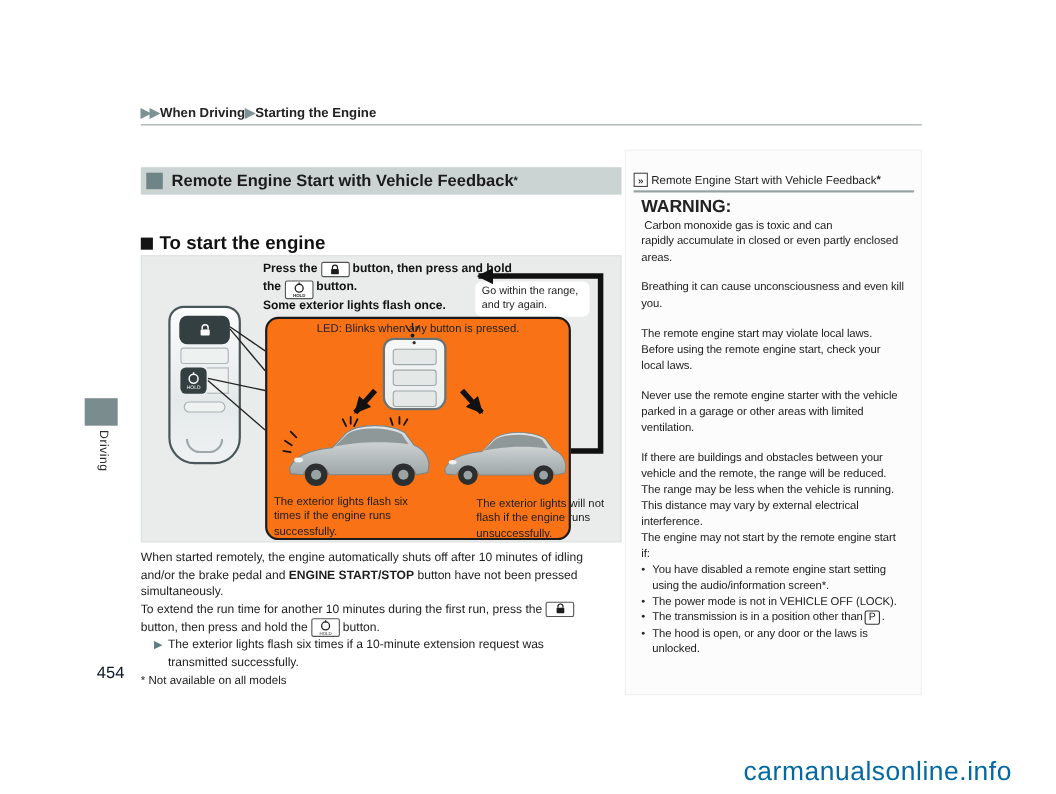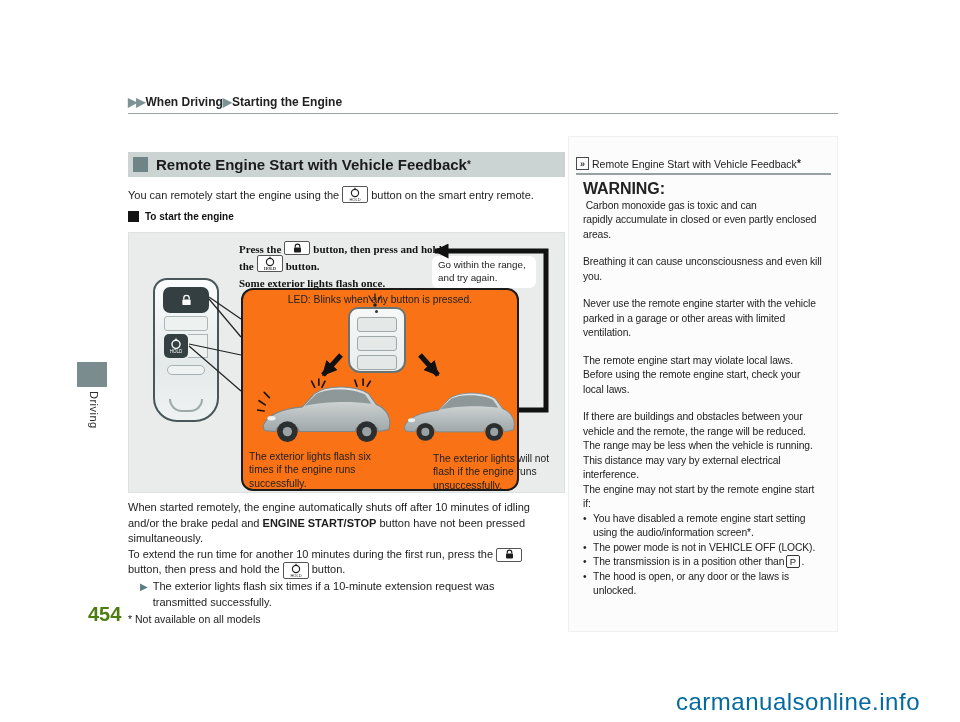--- a/index.html
+++ b/index.html
@@ -12,47 +12,47 @@
 
   
   .breadcrumb { position:absolute; left:128px; top:95px; font-size:12px; font-weight:bold; color:#222; }
   .bc-ch { color:#7d9295; letter-spacing:-1px; margin-right:1px; }
 
   .top-rule { position:absolute; left:128px; top:113px; width:710px; height:1px; background:#9aa3a3; }
 
   
   .left-tab { position:absolute; left:77px; top:362px; width:30px; height:25px; background:#7b8c8e; }
   .left-tab-label { position:absolute; left:88px; top:391px; writing-mode:vertical-rl; font-size:11px; color:#2d2d2d; letter-spacing:0.5px; }
-  .page-number { position:absolute; left:88px; top:603px; font-size:20px; font-weight:bold; color:#4d7c0f; }
+  .page-number { position:absolute; left:88px; top:603px; font-size:15px; font-weight:normal; color:#0f172a; }
 
   
   .section-bar { position:absolute; left:128px; top:152px; width:437px; height:25px; background:#ccd4d3; display:flex; align-items:center; }
   .section-sq { width:15px; height:15px; background:#6f8486; margin:0 8px 0 5px; }
   .section-title { font-size:15px; font-weight:bold; color:#1b1b1b; }
   .ast { font-size:10px; font-weight:bold; vertical-align:super; }
 
   .intro { position:absolute; left:128px; top:186px; font-size:11px; display:flex; align-items:center; white-space:nowrap; }
 
-  .sub-heading { position:absolute; left:128px; top:211px; display:flex; align-items:center; font-size:10px; font-weight:bold; color:#111; }
+  .sub-heading { position:absolute; left:128px; top:211px; display:flex; align-items:center; font-size:17px; font-weight:bold; color:#111; }
   .sub-sq { width:11px; height:11px; background:#141414; margin-right:6px; }
 
   
   .btn-box {
     display:inline-flex; align-items:center; justify-content:center;
     background:#fff; border:1.2px solid #555; border-radius:2px;
     min-width:26px; height:14px; padding:0 3px; margin:0 3px; box-sizing:border-box; vertical-align:middle;
   }
   .btn-box.tall { height:17px; }
 
   
   .figure { position:absolute; left:128px; top:232px; width:437px; height:261px; background:#e9eceb; border:1px solid #dde1e0; box-sizing:border-box; }
   .fig-overlay { position:absolute; left:0; top:0; pointer-events:none; z-index:5; }
 
   .press-text { position:absolute; left:110px; top:5px; font-size:11px; font-weight:bold; color:#131313; }
-  .press-line { display:flex; align-items:flex-end; height:17px;font-family:Liberation Serif, serif; }
+  .press-line { display:flex; align-items:flex-start; height:17px; }
 
   .retry-note { position:absolute; left:303px; top:23px; width:104px; background:#fff; border-radius:6px; padding:3px 6px; font-size:9.8px; line-height:1.32; color:#222; box-sizing:border-box; }
 
   
   .fob-big { position:absolute; left:24px; top:45px; width:66px; height:144px; border:2px solid #4a575a; border-radius:14px 14px 24px 24px; background:linear-gradient(180deg,#fbfdfd,#e4e9e9 60%,#eef2f2); box-sizing:border-box; }
   .fob-lock-btn { margin:7px auto 3px; width:46px; height:26px; background:#343f41; border-radius:7px; display:flex; align-items:center; justify-content:center; }
   .fob-blank-btn { margin:0 auto 3px; width:44px; height:15px; background:#edf1f0; border:1px solid #adb6b6; border-radius:3px; box-sizing:border-box; }
   .fob-engine-row { margin:0 auto 0; width:44px; height:24px; display:flex; }
   .fob-engine-btn { width:24px; height:24px; background:#343f41; border-radius:5px; display:flex; align-items:center; justify-content:center; }
   .fob-engine-rest { flex:1; border:1px solid #adb6b6; border-left:none; background:#edf1f0; box-sizing:border-box; }
@@ -104,31 +104,20 @@
   <div class="left-tab"></div>
   <div class="left-tab-label">Driving</div>
   <div class="page-number">454</div>
 
   <div class="section-bar">
     <span class="section-sq"></span>
     <span class="section-title">Remote Engine Start with Vehicle Feedback</span>
       <span class="ast">*</span>
   </div>
 
-  <div class="intro">
-    <span>You can remotely start the engine using the</span>
-    <span class="btn-box tall">
-      <svg width="16" height="15" viewBox="0 0 16 15">
-          <path d="M8 0.8 V2.6" stroke="#222" stroke-width="1.2" fill="none"></path>
-          <circle cx="8" cy="6" r="3.6" stroke="#222" stroke-width="1.2" fill="none"></circle>
-          <text x="8" y="14" text-anchor="middle" font-size="4" fill="#222">HOLD</text>
-        </svg>
-    </span>
-    <span>button on the smart entry remote.</span>
-  </div>
 
   <div class="sub-heading">
     <span class="sub-sq"></span>
     <span>To start the engine</span>
   </div>
 
   <div class="figure">
 
     <div class="press-text">
       <div class="press-line">
@@ -302,26 +291,26 @@
       <span>Remote Engine Start with Vehicle Feedback</span>
         <span class="ast">*</span>
     </div>
     <div class="sb-rule"></div>
     <div class="sb-body">
       <p><b style="font-size:16px;">WARNING:</b><span class="pl"> Carbon monoxide gas is toxic and can
 rapidly accumulate in closed or even partly enclosed
 areas.</span></p>
       <p class="pl">Breathing it can cause unconsciousness and even kill
 you.</p>
+      <p class="pl">The remote engine start may violate local laws.
+Before using the remote engine start, check your
+local laws.</p>
       <p class="pl">Never use the remote engine starter with the vehicle
 parked in a garage or other areas with limited
 ventilation.</p>
-      <p class="pl">The remote engine start may violate local laws.
-Before using the remote engine start, check your
-local laws.</p>
       <p class="pl tight">If there are buildings and obstacles between your
 vehicle and the remote, the range will be reduced.
 The range may be less when the vehicle is running.
 This distance may vary by external electrical
 interference.
 The engine may not start by the remote engine start
 if:</p>
       <div class="sb-bullet">
         <span class="sb-dot">•</span>
         <span class="pl">You have disabled a remote engine start setting

